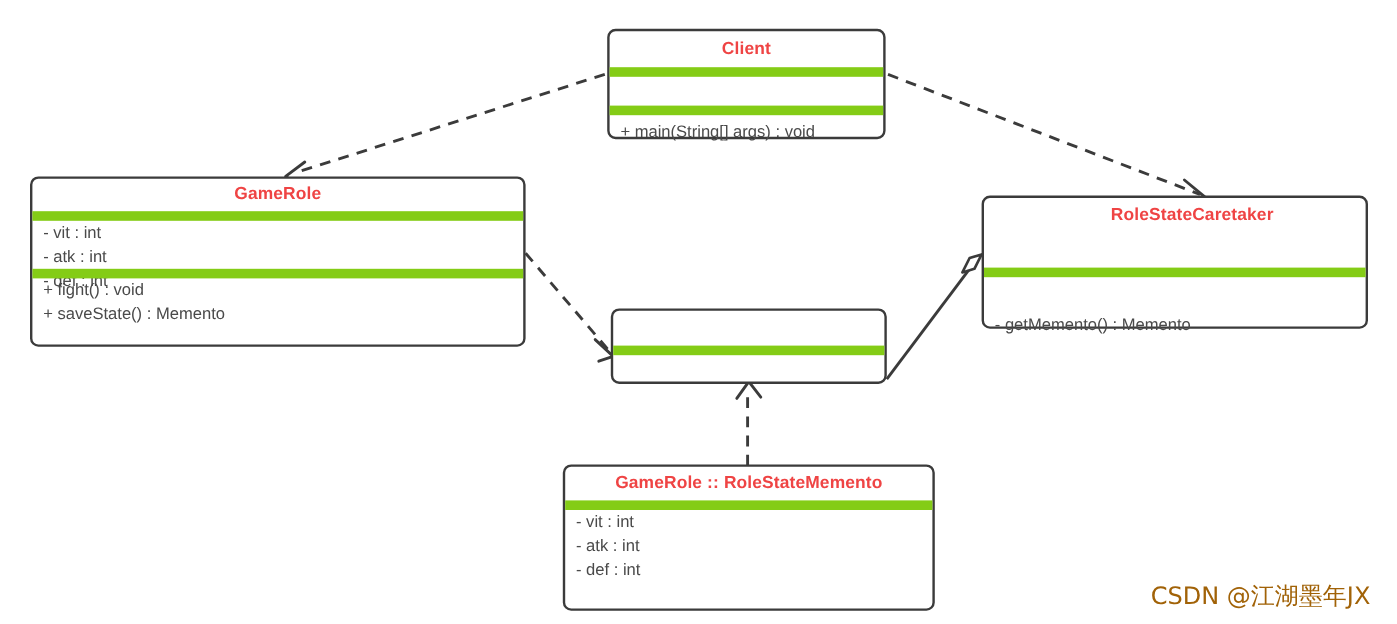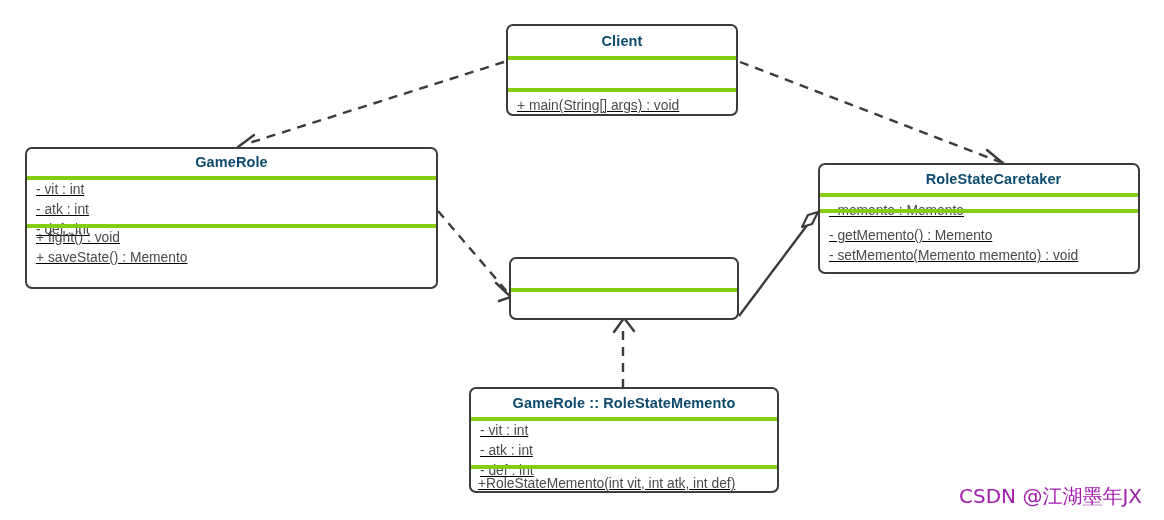--- a/index.html
+++ b/index.html
@@ -25,27 +25,26 @@
     z-index: 5;
   }
   .uml-section {
     position: absolute;
     left: 0;
     right: 0;
     box-sizing: border-box;
     overflow: visible;
   }
   .uml-section.divider {
-    border-top: 4px solid #84cc16;
-    text-decoration: underline;
+    border-top: 8px solid #84cc16;
   }
   .uml-title {
     font-weight: bold;
     font-size: 14.5px;
-    color: #0c4a6e;
+    color: #ef4444;
     text-align: center;
     white-space: nowrap;
     letter-spacing: 0.1px;
   }
   .uml-row {
     font-size: 13.8px;
     color: #4a4a4a;
     white-space: nowrap;
     line-height: 20px;
     padding-left: 9px;
@@ -62,21 +61,21 @@
     height: 520px;
     z-index: 2;
     pointer-events: none;
   }
   
   #watermark {
     position: absolute;
     right: 22px;
     bottom: 10px;
     font-size: 20px;
-    color: #a21caf;
+    color: #a16207;
     font-family: "DejaVu Sans", sans-serif;
     white-space: nowrap;
     z-index: 9;
   }
 </style>
 </head>
 <body>
 
 <div id="canvas">
 
@@ -130,42 +129,35 @@
     <div class="uml-section divider" style="top:75px; height:67px;">
       <div class="uml-row">+ fight() : void</div>
       <div class="uml-row">+ saveState() : Memento</div>
     </div>
   </div>
 
   <div class="uml-class" style="left:818px; top:163px; width:322px; height:111px;">
     <div class="uml-section" style="top:0; height:28px;padding-left:29px;">
       <div class="uml-title" style="line-height:28px;">RoleStateCaretaker</div>
     </div>
-    <div class="uml-section divider" style="top:28px; height:30px;">
-      <div class="uml-row" style="line-height:28px;">- memento : Memento</div>
-    </div>
-    <div class="uml-section divider" style="top:44px; height:53px; padding-top:13px;">
+    <div class="uml-section divider" style="top:58px; height:53px; padding-top:30px;">
       <div class="uml-row">- getMemento() : Memento</div>
-      <div class="uml-row">- setMemento(Memento memento) : void</div>
     </div>
   </div>
 
   <div class="uml-class" style="left:509px; top:257px; width:230px; height:63px;">
     <div class="uml-section divider" style="top:29px; height:34px;"></div>
   </div>
 
-  <div class="uml-class" style="left:469px; top:387px; width:310px; height:106px;">
+  <div class="uml-class" style="left:469px; top:387px; width:310px; height:122px;">
     <div class="uml-section" style="top:0; height:28px;">
       <div class="uml-title" style="line-height:28px;">GameRole :: RoleStateMemento</div>
     </div>
     <div class="uml-section divider" style="top:28px; height:48px;">
       <div class="uml-row">- vit : int</div>
       <div class="uml-row">- atk : int</div>
       <div class="uml-row">- def : int</div>
     </div>
-    <div class="uml-section divider" style="top:76px; height:32px;">
-      <div class="uml-row tight" style="line-height:30px;">+RoleStateMemento(int vit, int atk, int def)</div>
-    </div>
   </div>
 
   <div id="watermark">CSDN @江湖墨年JX</div>
 
 </div>
 
 </body></html>

